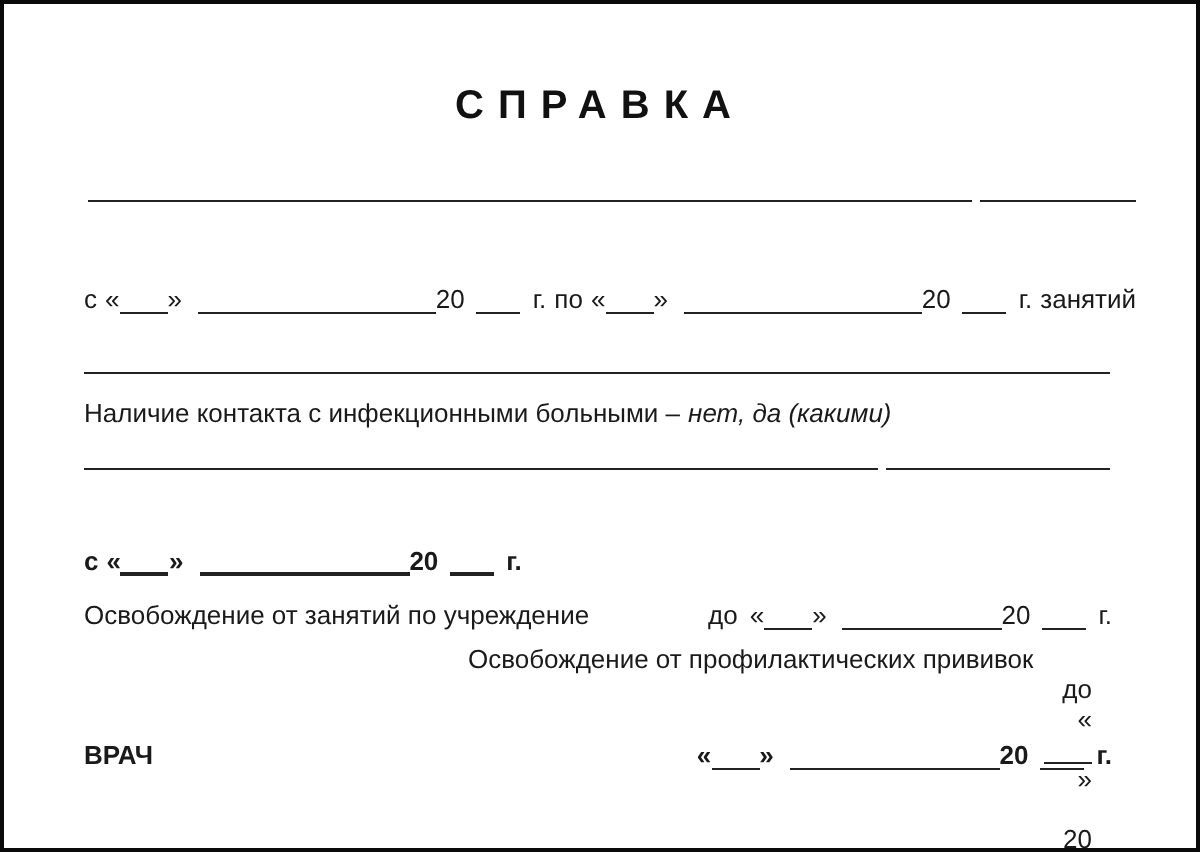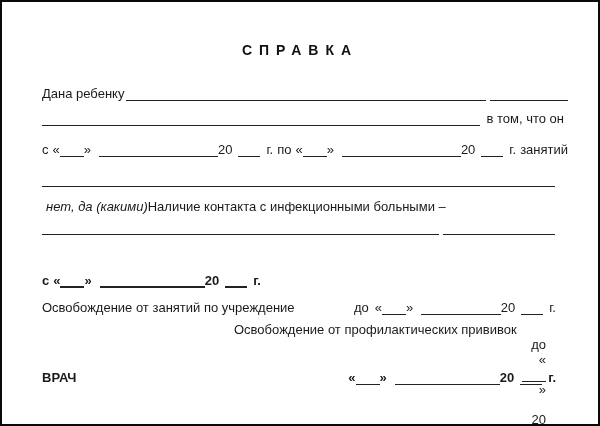--- a/index.html
+++ b/index.html
@@ -9,21 +9,21 @@
     box-sizing:border-box;
     background:#ffffff;
     border:2px solid #0a0a0a;
     font-family:"Liberation Sans", sans-serif;
     color:#1a1a1a;
     overflow:hidden;
   }
   .title {
     position:absolute; top:40px; left:0; right:0;
     text-align:center;
-    font-size:14px; font-weight:bold;
+    font-size:20px; font-weight:bold;
     letter-spacing:7px;
     color:#111;
   }
   .row {
     position:absolute; left:40px; right:30px;
     display:flex; align-items:flex-end;
     font-size:13px; line-height:15px;
     white-space:nowrap;
   }
   .row.bold { font-weight:bold; }
@@ -51,29 +51,24 @@
   .label-fixed { display:inline-block; width:312px; flex:0 0 auto; }
 </style>
 </head>
 <body>
 
 <div class="sheet">
 
   <div class="title">СПРАВКА</div>
 
   <div class="row" style="top:84px;">
-    <span class="tok">Дана ребенку</span>
     <span class="blank b-grow ml2"></span>
     <span class="blank b-tail ml4"></span>
   </div>
 
-  <div class="row" style="top:109px; right:34px;">
-    <span class="blank b-grow"></span>
-    <span class="tok ml6">в том, что он</span>
-  </div>
 
   <div class="row" style="top:140px;">
     <span class="tok">с</span>
     <span class="tok q ml4">«</span>
     <span class="blank b-day"></span>
     <span class="tok q">»</span>
     <span class="blank b-grow ml8"></span>
     <span class="tok">20</span>
     <span class="blank b-year ml6"></span>
     <span class="tok ml6">г.</span>
@@ -86,22 +81,22 @@
     <span class="blank b-year ml6"></span>
     <span class="tok ml6">г.</span>
     <span class="tok ml4">занятий</span>
   </div>
 
   <div class="sep" style="top:184px; width:513px;">
     <span class="seg" style="width:513px;"></span>
   </div>
 
   <div class="row" style="top:197px;">
+    <span class="tok">Наличие контакта с инфекционными больными –</span>
     <span class="tok italic ml4">нет, да (какими)</span>
-    <span class="tok">Наличие контакта с инфекционными больными –</span>
   </div>
 
   <div class="sep" style="top:232px; width:513px;">
     <span class="seg" style="width:397px;"></span>
     <span class="seg" style="width:112px; margin-left:4px;"></span>
   </div>
 
 
   <div class="row bold" style="top:270px;">
     <span class="tok">с</span>

